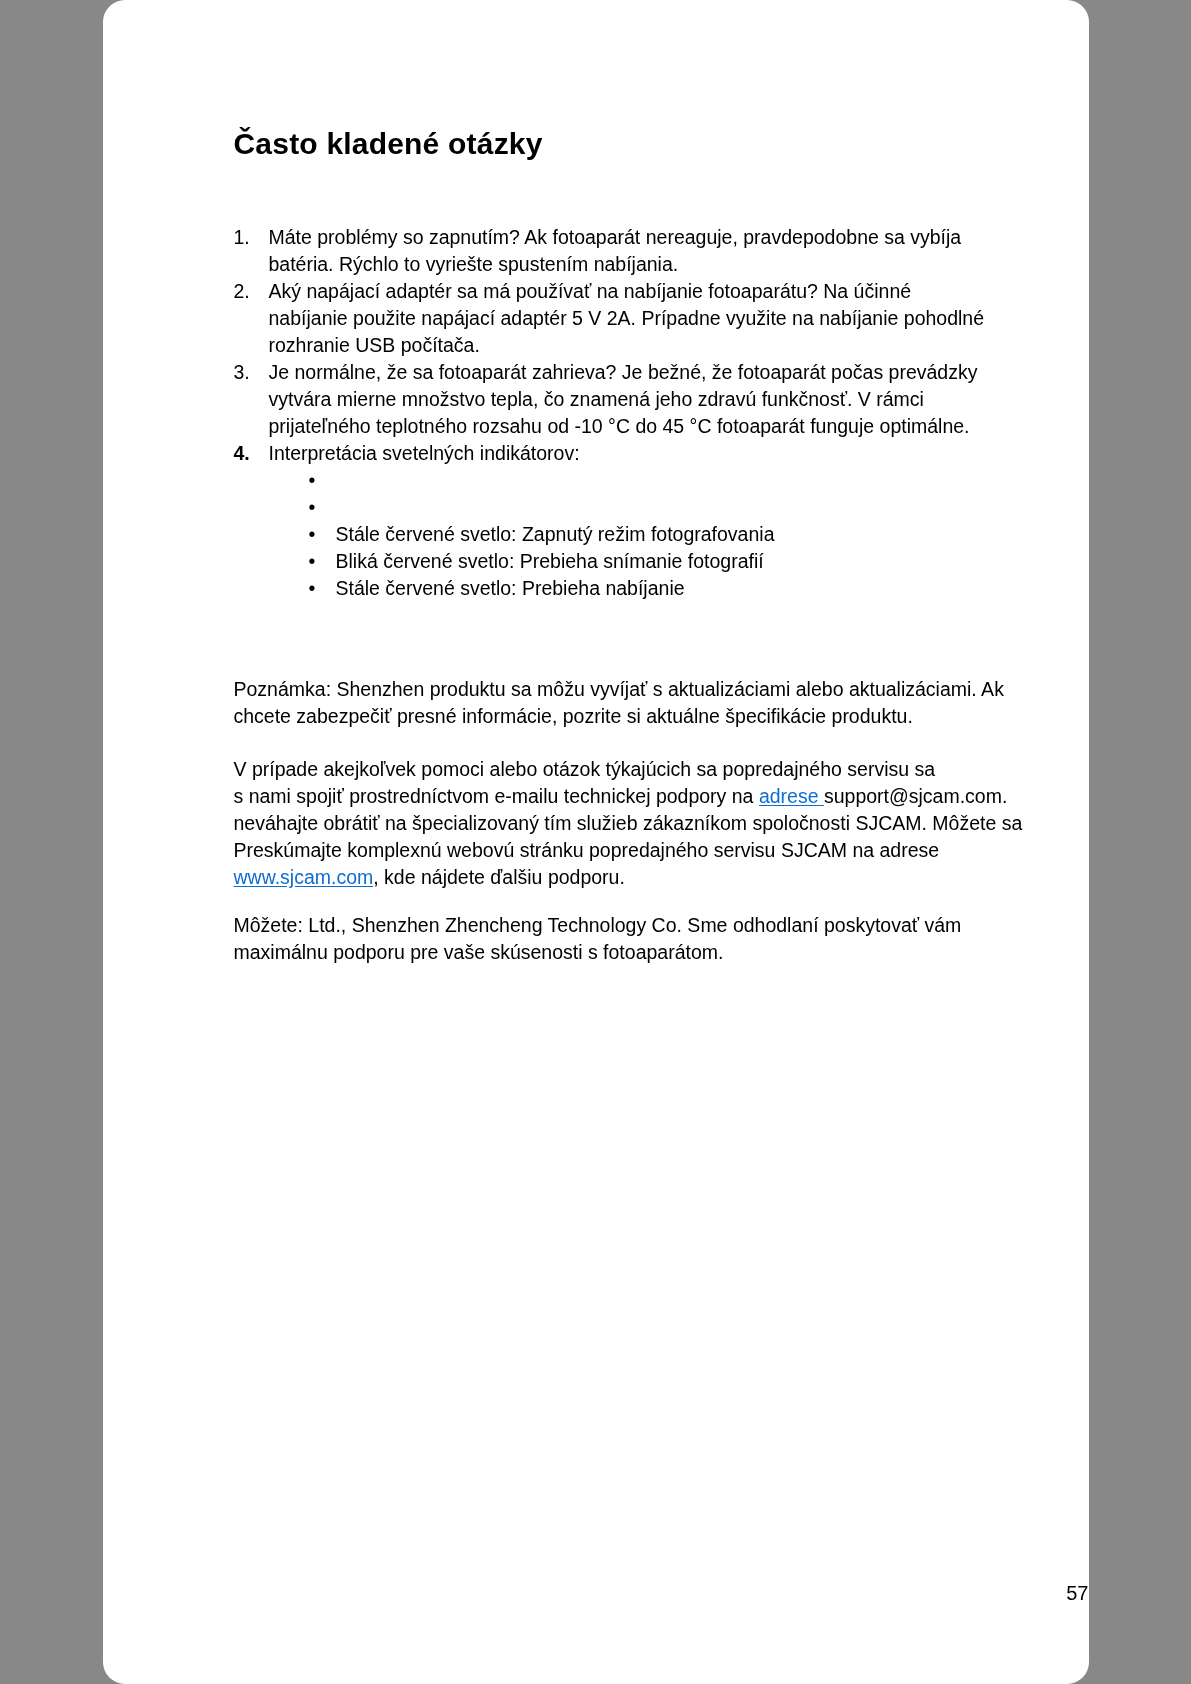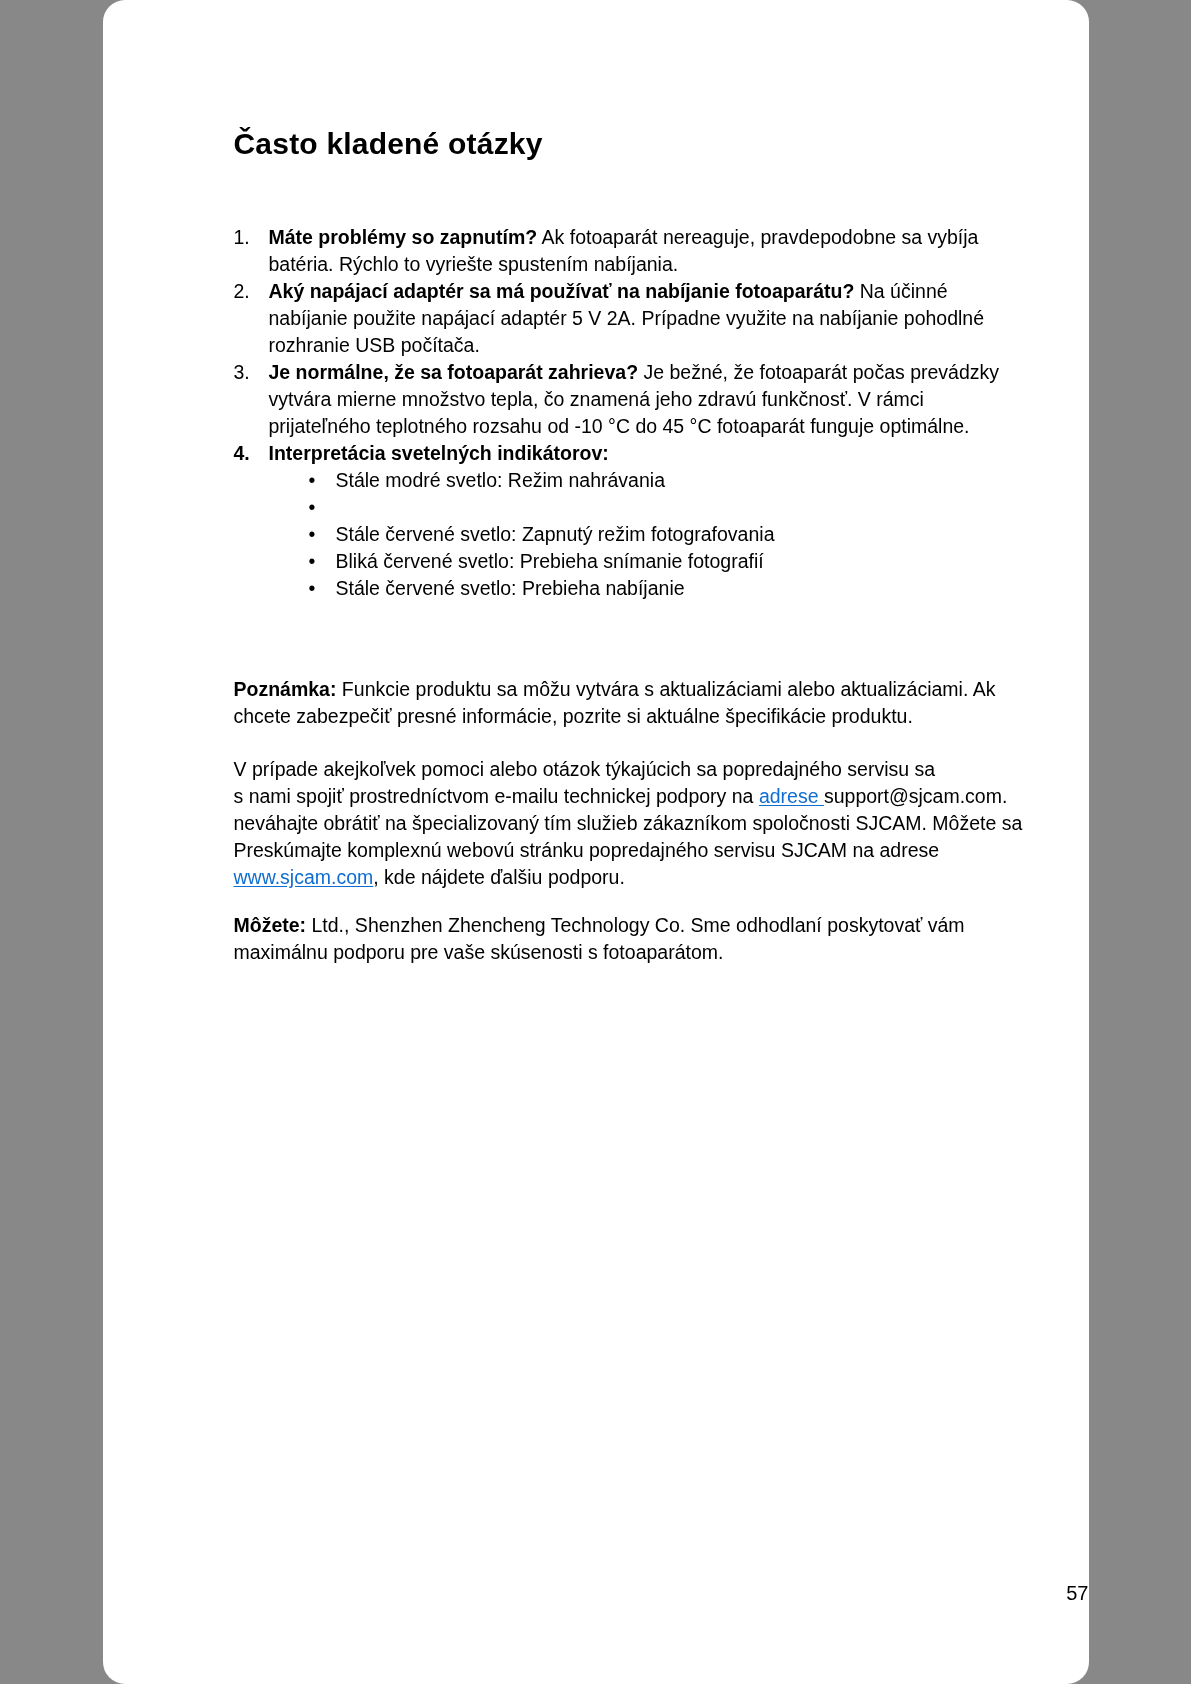--- a/index.html
+++ b/index.html
@@ -29,21 +29,21 @@
     font-weight: 700;
     margin: 0 0 62px 0;
     letter-spacing: 0.2px;
   }
   ol.faq-list, ul.bullet-list { list-style: none; }
   .faq-item { display: flex; }
   .faq-num { flex: 0 0 35px; white-space: pre; }
   .faq-num.bold { font-weight: 700; }
   .faq-lines { flex: 1; min-width: 0; }
   .line { height: 27px; white-space: pre; }
-  b { font-weight: 700; }
+  b { font-weight: 400; }
   .bullet-row { display: flex; height: 27px; }
   .dot { flex: 0 0 27px; margin-left: 75px; white-space: pre; }
   .para.note { margin-top: 74px; }
   .para.support { margin-top: 26px; }
   .para.manufacturer { margin-top: 21px; }
   a.link {
     color: var(--link-color, #0f6dd2);
     text-decoration: underline;
     text-underline-offset: 2px;
     cursor: pointer;
@@ -98,41 +98,40 @@
         <span class="faq-num bold">4.</span>
         <div class="faq-lines">
           <div class="line"><b>Interpretácia svetelných indikátorov:</b></div>
         </div>
       </li>
     </ol>
 
     <ul class="bullet-list">
       <li class="bullet-row">
         <span class="dot">•</span>
-        <span class="line">Stále modré svetlo: Režim nahrávania</span>
       </li>
       <li class="bullet-row">
         <span class="dot">•</span>
       </li>
       <li class="bullet-row">
         <span class="dot">•</span>
         <span class="line">Stále červené svetlo: Zapnutý režim fotografovania</span>
       </li>
       <li class="bullet-row">
         <span class="dot">•</span>
         <span class="line">Bliká červené svetlo: Prebieha snímanie fotografií</span>
       </li>
       <li class="bullet-row">
         <span class="dot">•</span>
         <span class="line">Stále červené svetlo: Prebieha nabíjanie</span>
       </li>
     </ul>
 
     <div class="para note">
-      <div class="line"><b>Poznámka:</b><span> Funkcie produktu sa môžu vytvára s aktualizáciami alebo aktualizáciami. Ak</span></div>
+      <div class="line"><b>Poznámka:</b><span> Shenzhen produktu sa môžu vyvíjať s aktualizáciami alebo aktualizáciami. Ak</span></div>
       <div class="line">chcete zabezpečiť presné informácie, pozrite si aktuálne špecifikácie produktu.</div>
     </div>
 
     <div class="para support">
       <div class="line">V prípade akejkoľvek pomoci alebo otázok týkajúcich sa popredajného servisu sa</div>
       <div class="line"><span>s nami spojiť prostredníctvom e-mailu technickej podpory na </span><a class="link" href="#">adrese </a><span>support@sjcam.com.</span></div>
       <div class="line">neváhajte obrátiť na špecializovaný tím služieb zákazníkom spoločnosti SJCAM. Môžete sa</div>
       <div class="line">Preskúmajte komplexnú webovú stránku popredajného servisu SJCAM na adrese</div>
       <div class="line"><a class="link" href="#">www.sjcam.com</a><span>, kde nájdete ďalšiu podporu.</span></div>
     </div>

